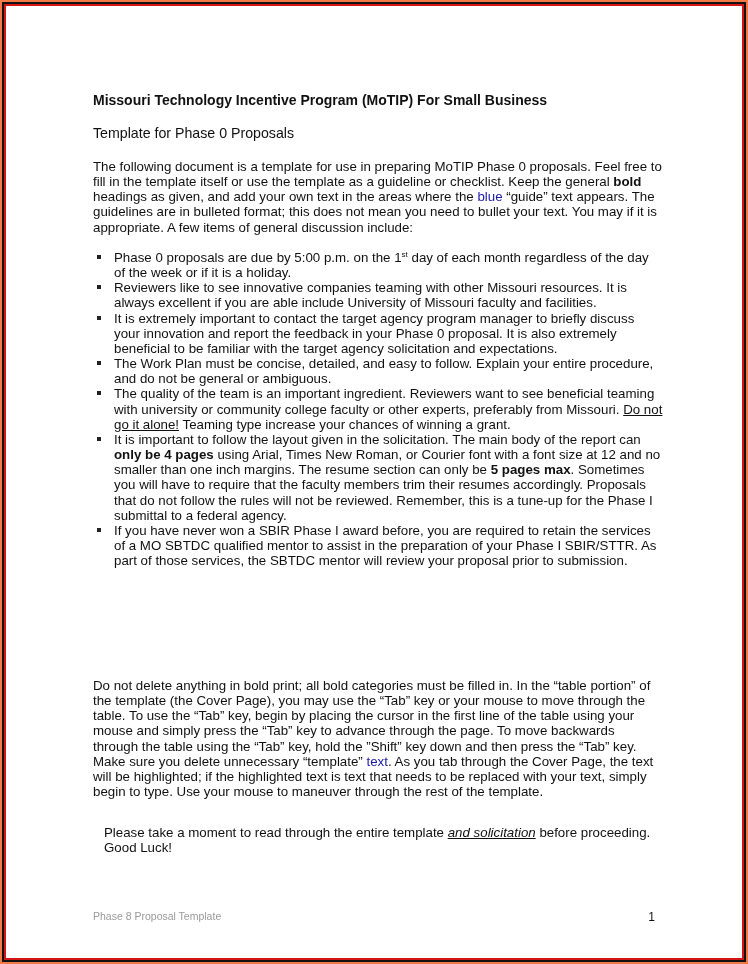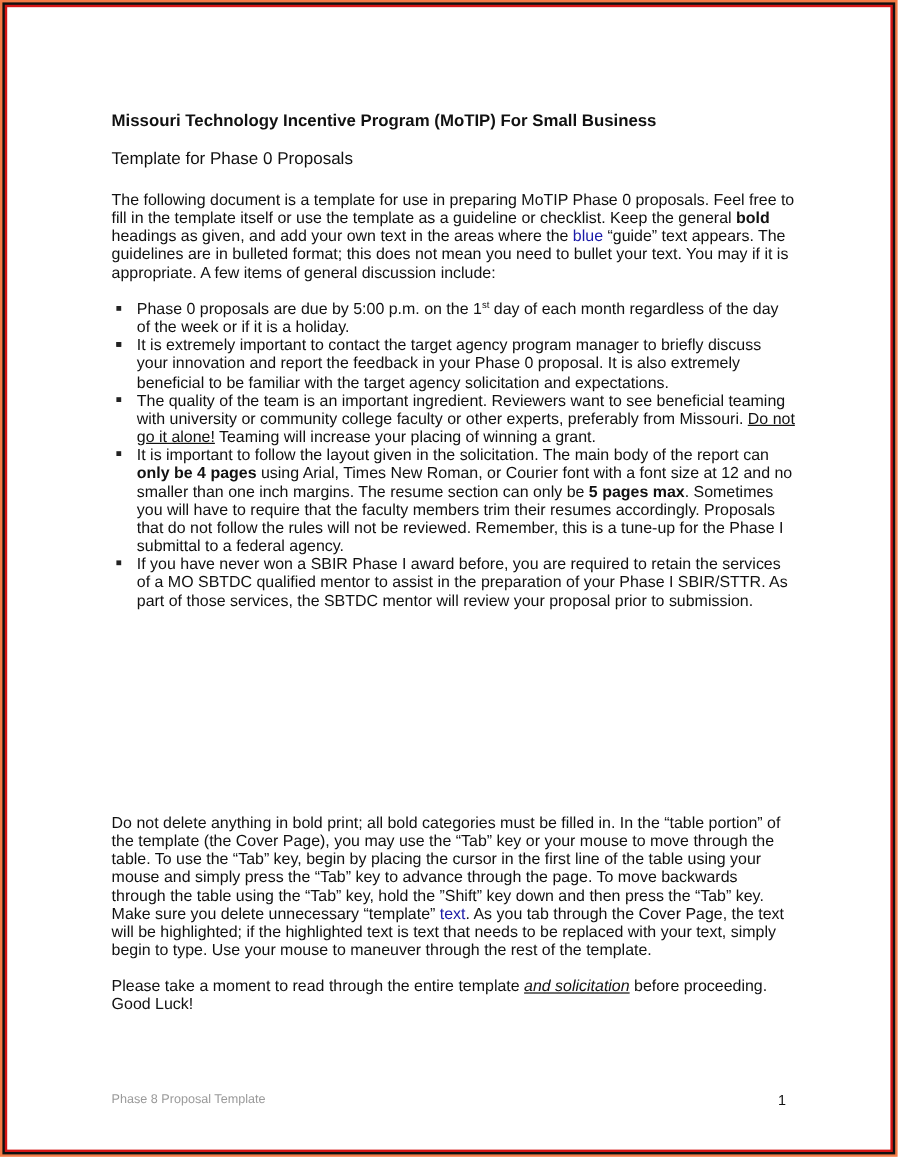--- a/index.html
+++ b/index.html
@@ -91,21 +91,21 @@
       top: 672px;
       left: 0;
       width: 570px;
       margin: 0;
     }
     .para3 {
       position: absolute;
       top: 808px;
       left: 0;
       width: 570px;
-      margin: 0;
+      margin: 11px;
     }
     .blue { color: #1a1aa8; }
     .u { text-decoration: underline; }
     .iu { font-style: italic; text-decoration: underline; }
     b { font-weight: bold; }
     sup { font-size: 8px; line-height: 0; vertical-align: 5px; }
     .footer-left {
       position: absolute;
       top: 903px;
       left: 0;
@@ -128,23 +128,24 @@
     <div class="page">
       <div class="content">
 
         <h1 class="title">Missouri Technology Incentive Program (MoTIP) For Small Business</h1>
         <h2 class="subtitle" style="font-weight:normal;">Template for Phase 0 Proposals</h2>
 
         <p class="intro"><span>The following document is a template for use in preparing MoTIP Phase 0 proposals.  Feel free to fill in the template itself or use the template as a guideline or checklist.  Keep the general </span><b>bold</b><span> headings as given, and add your own text in the areas where the </span><span class="blue">blue</span><span> “guide” text appears.  The guidelines are in bulleted format; this does not mean you need to bullet your text.  You may if it is appropriate.  A few items of general discussion include:</span></p>
 
         <ul class="bullets">
           <li><span class="bullet"></span><span>Phase 0 proposals are due by 5:00 p.m. on the 1</span><sup>st</sup><span> day of each month regardless of the day of the week or if it is a holiday.</span></li>
-          <li><span class="bullet"></span></li>
+          <li><span class="bullet"></span><span>Reviewers like to see innovative companies teaming with other Missouri resources.  It is always excellent if you are able include University of Missouri faculty and facilities.</span></li>
           <li><span class="bullet"></span><span>It is extremely important to contact the target agency program manager to briefly discuss your innovation and report the feedback in your Phase 0 proposal.  It is also extremely beneficial to be familiar with the target agency solicitation and expectations.</span></li>
-          <li><span class="bullet"></span><span>The quality of the team is an important ingredient.  Reviewers want to see beneficial teaming with university or community college faculty or other experts, preferably from Missouri.  </span><span class="u">Do not go it alone!</span><span> Teaming will increase your placing of winning a grant.</span></li>
+          <li><span class="bullet"></span><span>The Work Plan must be concise, detailed, and easy to follow.  Explain your entire procedure, and do not be general or ambiguous.</span></li>
+          <li><span class="bullet"></span><span>The quality of the team is an important ingredient.  Reviewers want to see beneficial teaming with university or community college faculty or other experts, preferably from Missouri.  </span><span class="u">Do not go it alone!</span><span> Teaming type increase your chances of winning a grant.</span></li>
           <li><span class="bullet"></span><span>It is important to follow the layout given in the solicitation.  The main body of the report can </span><b>only be 4 pages</b><span> using Arial, Times New Roman, or Courier font with a font size at 12 and no smaller than one inch margins.  The resume section can only be </span><b>5 pages max</b><span>.  Sometimes you will have to require that the faculty members trim their resumes accordingly.  Proposals that do not follow the rules will not be reviewed.  Remember, this is a tune-up for the Phase I submittal to a federal agency.</span></li>
           <li><span class="bullet"></span><span>If you have never won a SBIR Phase I award before, you are required to retain the services of a MO SBTDC qualified mentor to assist in the preparation of your Phase I SBIR/STTR.  As part of those services, the SBTDC mentor will review your proposal prior to submission.</span></li>
         </ul>
 
         <p class="para2"><span>Do not delete anything in bold print; all bold categories must be filled in.  In the “table portion” of the template (the Cover Page), you may use the “Tab” key or your mouse to move through the table.  To use the “Tab” key, begin by placing the cursor in the first line of the table using your mouse and simply press the “Tab” key to advance through the page.  To move backwards through the table using the “Tab” key, hold the ”Shift” key down and then press the “Tab” key.  Make sure you delete unnecessary “template” </span><span class="blue">text</span><span>.  As you tab through the Cover Page, the text will be highlighted; if the highlighted text is text that needs to be replaced with your text, simply begin to type.  Use your mouse to maneuver through the rest of the template.</span></p>
 
         <p class="para3"><span>Please take a moment to read through the entire template </span><span class="iu">and solicitation</span><span> before proceeding.  Good Luck!</span></p>
 
         <div class="footer-left">Phase 8 Proposal Template</div>
         <div class="footer-right">1</div>

